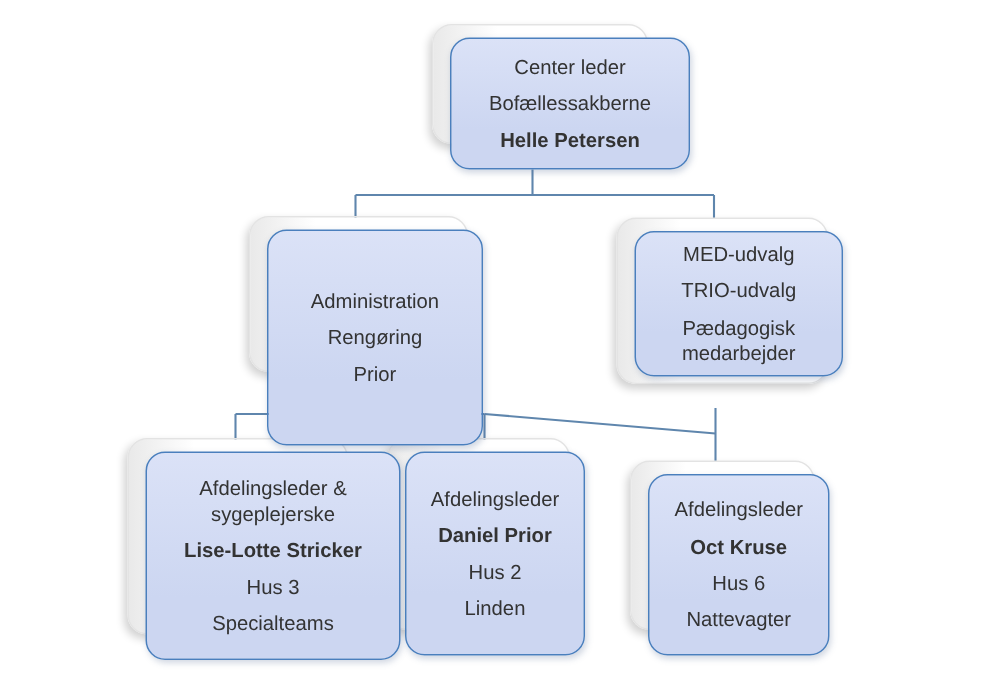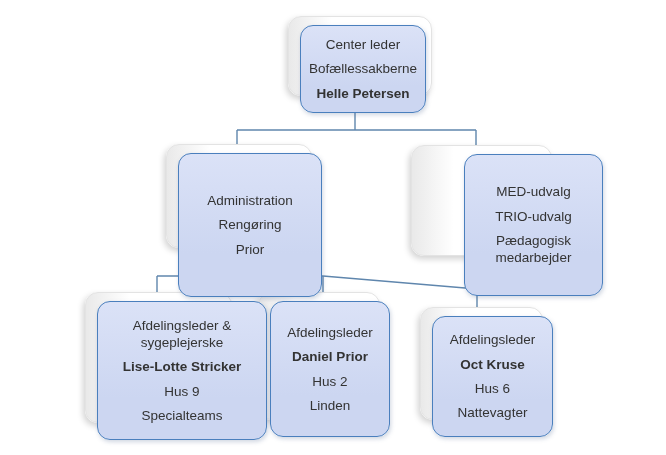--- a/index.html
+++ b/index.html
@@ -76,42 +76,42 @@
     <path class="connector-line" d="M477 272 L477 318"></path>
   </svg>
 
   <div class="card-shadow" style="left:288px; top:16px;  width:142px; height:78px;"></div>
   <div class="card-shadow" style="left:166px; top:144px; width:144px; height:102px;"></div>
   <div class="card-shadow" style="left:411px; top:145px; width:139px; height:109px;"></div>
   <div class="card-shadow" style="left:85px;  top:292px; width:145px; height:129px;"></div>
   <div class="card-shadow" style="left:258px; top:292px; width:120px; height:126px;"></div>
   <div class="card-shadow" style="left:420px; top:307px; width:121px; height:111px;"></div>
 
-  <div class="org-node" style="left:300px; top:25px; width:126px; height:88px;">
+  <div class="org-node" style="left:300px; top:25px; width:160px; height:88px;">
     <div class="ln">Center leder</div>
     <div class="ln">Bofællessakberne</div>
     <div class="ln b">Helle Petersen</div>
   </div>
 
   <div class="org-node" style="left:178px; top:153px; width:144px; height:144px;">
     <div class="ln">Administration</div>
     <div class="ln">Rengøring</div>
     <div class="ln">Prior</div>
   </div>
 
-  <div class="org-node" style="left:423px; top:154px; width:139px; height:142px;margin-left:41px;">
+  <div class="org-node" style="left:423px; top:154px; width:139px; height:97px;">
     <div class="ln">MED-udvalg</div>
     <div class="ln">TRIO-udvalg</div>
     <div class="ln">Pædagogisk medarbejder</div>
   </div>
 
   <div class="org-node" style="left:97px; top:301px; width:170px; height:139px;">
     <div class="ln">Afdelingsleder &amp; sygeplejerske</div>
     <div class="ln b">Lise-Lotte Stricker</div>
-    <div class="ln">Hus 9</div>
+    <div class="ln">Hus 3</div>
     <div class="ln">Specialteams</div>
   </div>
 
   <div class="org-node" style="left:270px; top:301px; width:120px; height:136px;">
     <div class="ln">Afdelingsleder</div>
     <div class="ln b">Daniel Prior</div>
     <div class="ln">Hus 2</div>
     <div class="ln">Linden</div>
   </div>
 

